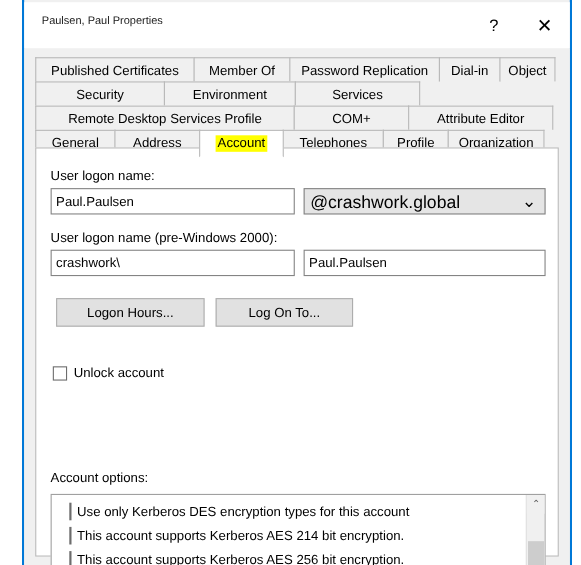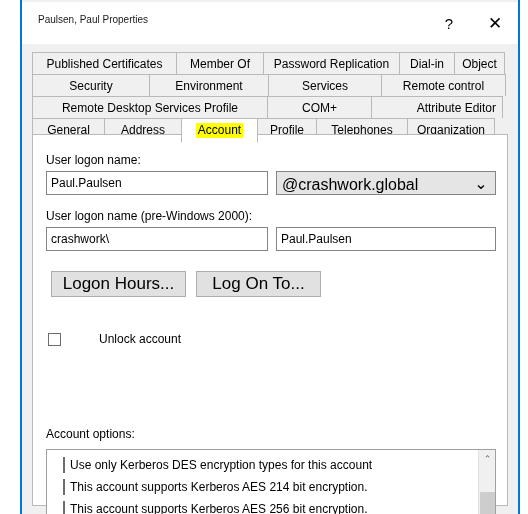--- a/index.html
+++ b/index.html
@@ -222,40 +222,39 @@
     align-items: center;
     justify-content: center;
   }
 
   .btn {
     position: absolute;
     height: 26px;
     background: #e1e1e1;
     border: 1px solid #adadad;
     box-sizing: border-box;
-    font-size: 17px;
+    font-size: 12px;
     font-family: "Liberation Sans", sans-serif;
     color: #000000;
     display: flex;
     align-items: center;
     justify-content: center;
     white-space: nowrap;
     cursor: default;
     padding: 0;
   }
 
   .cb-row {
     position: absolute;
     display: flex;
     align-items: center;
     font-size: 12px;
     font-family: "Liberation Sans", sans-serif;
     color: #000000;
     white-space: nowrap;
-    gap: 32px;
   }
   .cbox {
     width: 13px;
     height: 13px;
     border: 1px solid #6d6d6d;
     background: #ffffff;
     box-sizing: border-box;
     margin-right: 6px;
     flex: 0 0 auto;
     position: relative;
@@ -361,50 +360,47 @@
       <div class="tab-row" id="tab-row-1">
           <div class="tab" style="width: 118px;">
             <span>Security</span>
           </div>
           <div class="tab" style="width: 120px;">
             <span>Environment</span>
           </div>
           <div class="tab" style="width: 114px;">
             <span>Services</span>
           </div>
-          <div class="tab" style="width: 125px;">
-            <span>Remote control</span>
-          </div>
         </div>
       <div class="tab-row" id="tab-row-2">
           <div class="tab" style="width: 236px;">
             <span>Remote Desktop Services Profile</span>
           </div>
           <div class="tab" style="width: 105px;">
             <span>COM+</span>
           </div>
-          <div class="tab" style="width: 132px; justify-content: flex-end;">
+          <div class="tab" style="width: 132px;">
             <span>Attribute Editor</span>
           </div>
         </div>
       <div class="tab-row" id="tab-row-3">
           <div class="tab" style="width: 73px;">
             <span>General</span>
           </div>
           <div class="tab" style="width: 78px;">
             <span>Address</span>
           </div>
           <div class="tab selected" style="width: 77px;">
             <span class="hl">Account</span>
           </div>
+          <div class="tab" style="width: 92px;">
+            <span>Telephones</span>
+          </div>
           <div class="tab" style="width: 60px;">
             <span>Profile</span>
-          </div>
-          <div class="tab" style="width: 92px;">
-            <span>Telephones</span>
           </div>
           <div class="tab" style="width: 88px;">
             <span>Organization</span>
           </div>
         </div>
     </div>
 
     <div id="tabpanel">
 
       <span class="field-label" style="left:13px; top:18px;">User logon name:</span>

